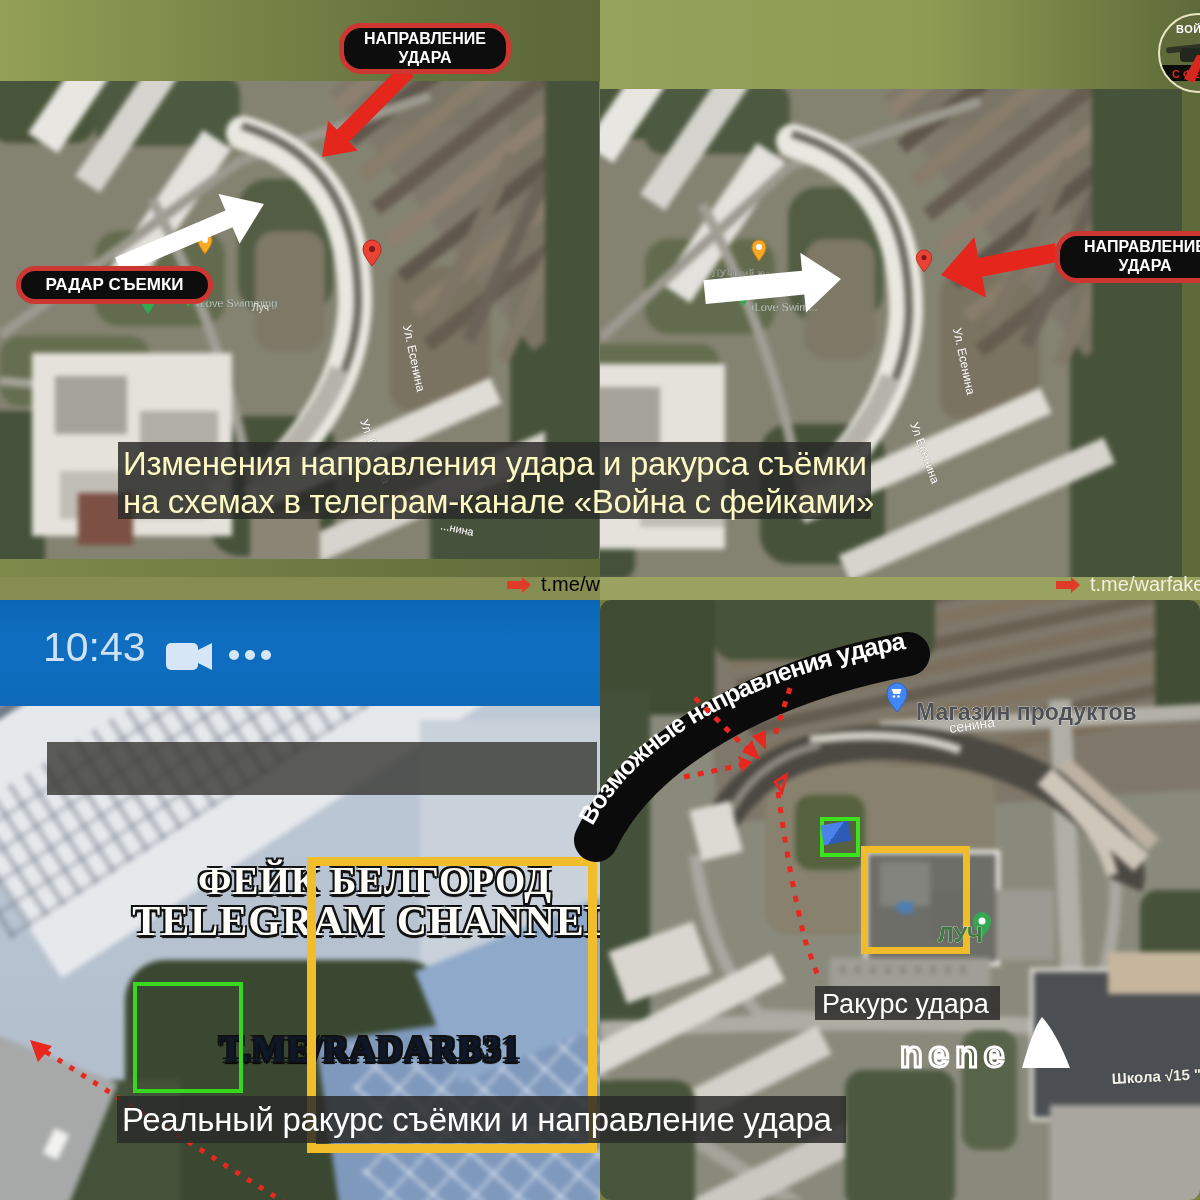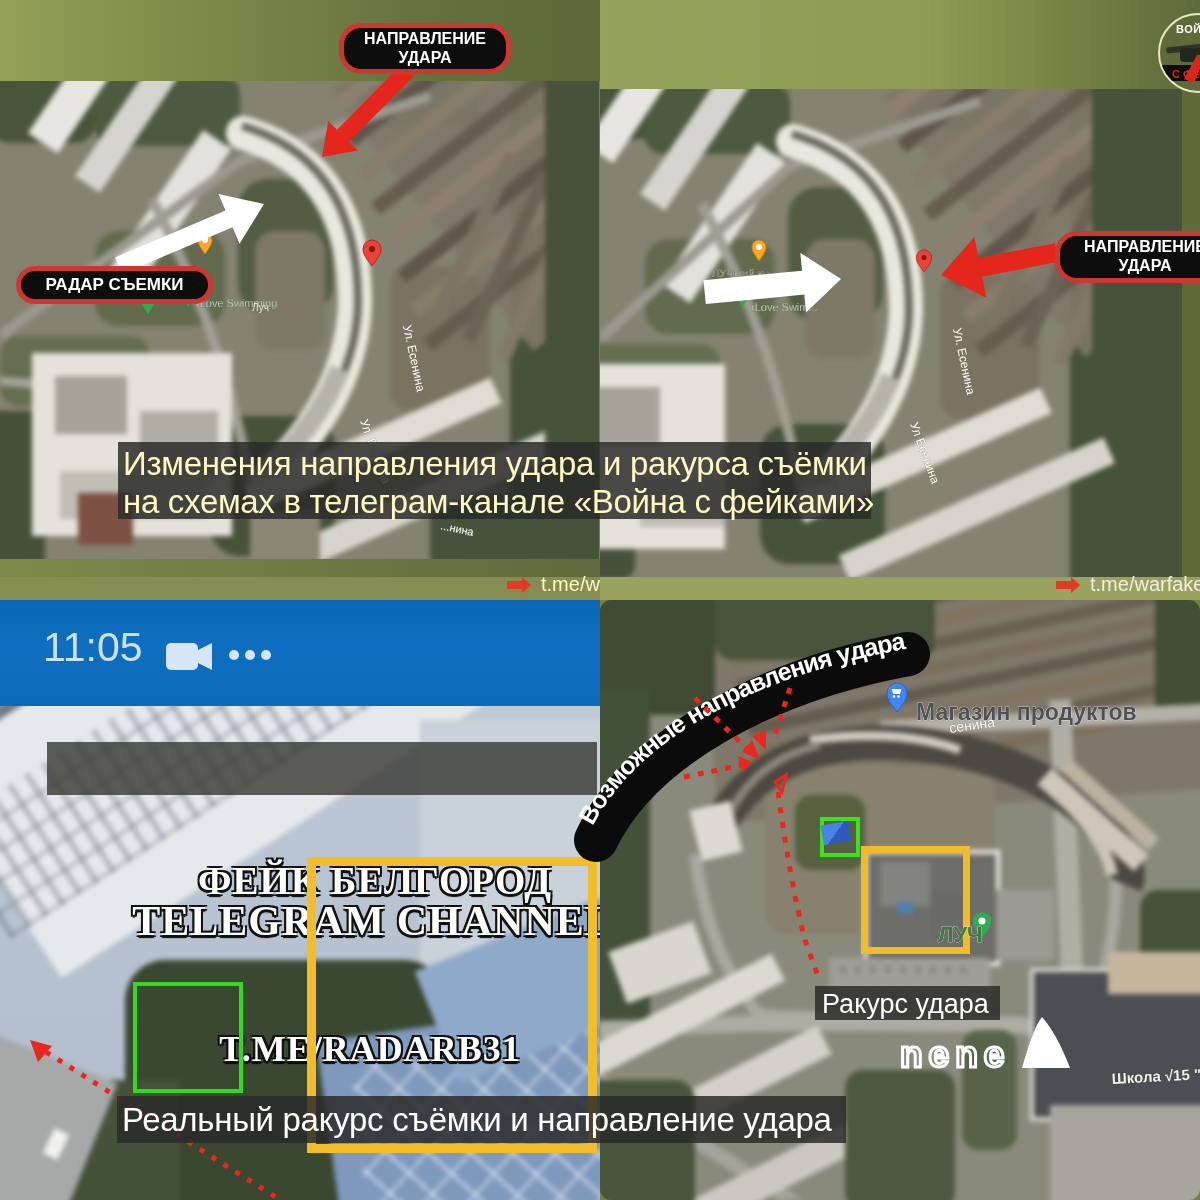--- a/index.html
+++ b/index.html
@@ -191,34 +191,34 @@
 
       <div class="abs" style="left:330px;top:420px;width:300px;height:220px;background:#7f99bd;transform:rotate(-8deg);"></div>
       <div class="abs" style="left:360px;top:430px;width:280px;height:210px;background:repeating-linear-gradient(48deg,rgba(235,240,248,0.75) 0 2.5px,transparent 2.5px 28px),repeating-linear-gradient(138deg,rgba(235,240,248,0.6) 0 2.5px,transparent 2.5px 32px);transform:rotate(-6deg);"></div>
       <div class="abs" style="left:430px;top:330px;width:200px;height:120px;background:#8fa9cb;transform:rotate(-22deg);"></div>
 
       <div class="abs" style="left:-40px;top:420px;width:170px;height:270px;background:#a6a9a8;transform:rotate(22deg);transform-origin:0 0;"></div>
       <div class="abs" style="left:48px;top:530px;width:16px;height:28px;background:#f2f2f0;transform:rotate(25deg);"></div>
     </div>
 
     <div class="abs" style="left:0;top:0;width:600px;height:106px;background:linear-gradient(180deg,#0b67b6 0%,#0f6ec0 40%,#0d6abb 100%);"></div>
-    <div class="abs" style="left:43px;top:24px;color:#cfe2f4;font-size:41px;">11:05</div>
+    <div class="abs" style="left:43px;top:24px;color:#cfe2f4;font-size:41px;">10:43</div>
     <svg class="abs" style="left:160px;top:38px;" width="120" height="40">
       <rect x="6" y="5" width="32" height="27" rx="5" fill="#d6e6f6"></rect>
       <path d="M38 12 L52 5 L52 32 L38 25 Z" fill="#d6e6f6"></path>
       <circle cx="74" cy="17" r="5" fill="#d6e6f6"></circle>
         <circle cx="90" cy="17" r="5" fill="#d6e6f6"></circle>
         <circle cx="106" cy="17" r="5" fill="#d6e6f6"></circle>
     </svg>
 
     <div class="abs" style="left:47px;top:142px;width:550px;height:53px;background:rgba(58,58,54,0.82);"></div>
 
     <div class="abs" style="left:75px;top:258px;width:600px;text-align:center;font-family:'Liberation Serif',serif;font-weight:bold;font-size:39px;color:#fdfdfa;text-shadow:-2px -2px 0 #111,2px -2px 0 #111,-2px 2px 0 #111,2px 2px 0 #111,0 3px 1px #000;letter-spacing:1px;">ФЕЙК БЕЛГОРОД</div>
     <div class="abs" style="left:53px;top:297px;width:640px;text-align:center;font-family:'Liberation Serif',serif;font-weight:bold;font-size:42px;color:#fdfdfa;text-shadow:-2px -2px 0 #111,2px -2px 0 #111,-2px 2px 0 #111,2px 2px 0 #111,0 3px 1px #000;letter-spacing:1px;">TELEGRAM CHANNEL</div>
-    <div class="abs" style="left:70px;top:428px;width:600px;text-align:center;font-family:'Liberation Serif',serif;font-weight:bold;font-size:36px;color:#ffffff;text-shadow:-2px -2px 0 #111,2px -2px 0 #111,-2px 2px 0 #111,2px 2px 0 #111,0 3px 1px #000;letter-spacing:1px;">T.ME/RADARB31</div>
+    <div class="abs" style="left:70px;top:428px;width:600px;text-align:center;font-family:'Liberation Serif',serif;font-weight:bold;font-size:36px;color:#0f172a;text-shadow:-2px -2px 0 #111,2px -2px 0 #111,-2px 2px 0 #111,2px 2px 0 #111,0 3px 1px #000;letter-spacing:1px;">T.ME/RADARB31</div>
 
     <div class="abs" style="left:133px;top:382px;width:102px;height:103px;border:4px solid #35d81d;"></div>
     <div class="abs" style="left:307px;top:257px;width:272px;height:278px;border:9px solid #f2bd2b;"></div>
 
     <svg class="ov" width="600" height="600">
       <path d="M 46 452 L 320 625" fill="none" stroke="#e8281e" stroke-width="5" stroke-dasharray="5 9"></path>
       <path d="M 30 440 L 52 446 L 38 462 Z" fill="#e8281e"></path>
     </svg>
   </div>
 
@@ -335,21 +335,21 @@
         <path d="M0 0 L-40 -31 L-40 -9.5 L-118 -9.5 L-118 9.5 L-40 9.5 L-40 31 Z" fill="#e4261d"></path>
       </g>
 
     <g transform="translate(531,585) rotate(0)">
         <path d="M0 0 L-9 -8 L-9 -4 L-24 -4 L-24 4 L-9 4 L-9 8 Z" fill="#e03a28"></path>
       </g>
     <g transform="translate(1080,585)">
         <path d="M0 0 L-9 -8 L-9 -4 L-24 -4 L-24 4 L-9 4 L-9 8 Z" fill="#e03a28"></path>
       </g>
   </svg>
-  <div class="abs" style="left:541px;top:573px;font-size:20px;color:#fef9c3;">t.me/w</div>
+  <div class="abs" style="left:541px;top:573px;font-size:20px;color:#000000;">t.me/w</div>
   <div class="abs" style="left:1090px;top:573px;font-size:20px;color:#f3eedd;">t.me/warfake</div>
 
   <div class="lbl" style="left:339px;top:23px;width:162px;height:41px;font-size:16px;">НАПРАВЛЕНИЕ<br>УДАРА</div>
   <div class="lbl" style="left:16px;top:266px;width:187px;height:28px;font-size:17px;">РАДАР СЪЕМКИ</div>
   <div class="lbl" style="left:1055px;top:231px;width:170px;height:42px;font-size:16px;">НАПРАВЛЕНИЕ<br>УДАРА</div>
 
   <div class="cap" style="left:118px;top:442px;width:753px;height:77px;"></div>
   <div class="abs" style="left:123px;top:445px;font-size:33px;color:#fef9c3;line-height:38px;white-space:nowrap;letter-spacing:-0.3px;">Изменения направления удара и ракурса съёмки<br>на схемах в телеграм-канале «Война с фейками»</div>
   <div class="cap" style="left:117px;top:1096px;width:729px;height:47px;"></div>
   <div class="abs" style="left:122px;top:1101px;font-size:33px;color:#fff;white-space:nowrap;letter-spacing:-0.3px;">Реальный ракурс съёмки и направление удара</div>

